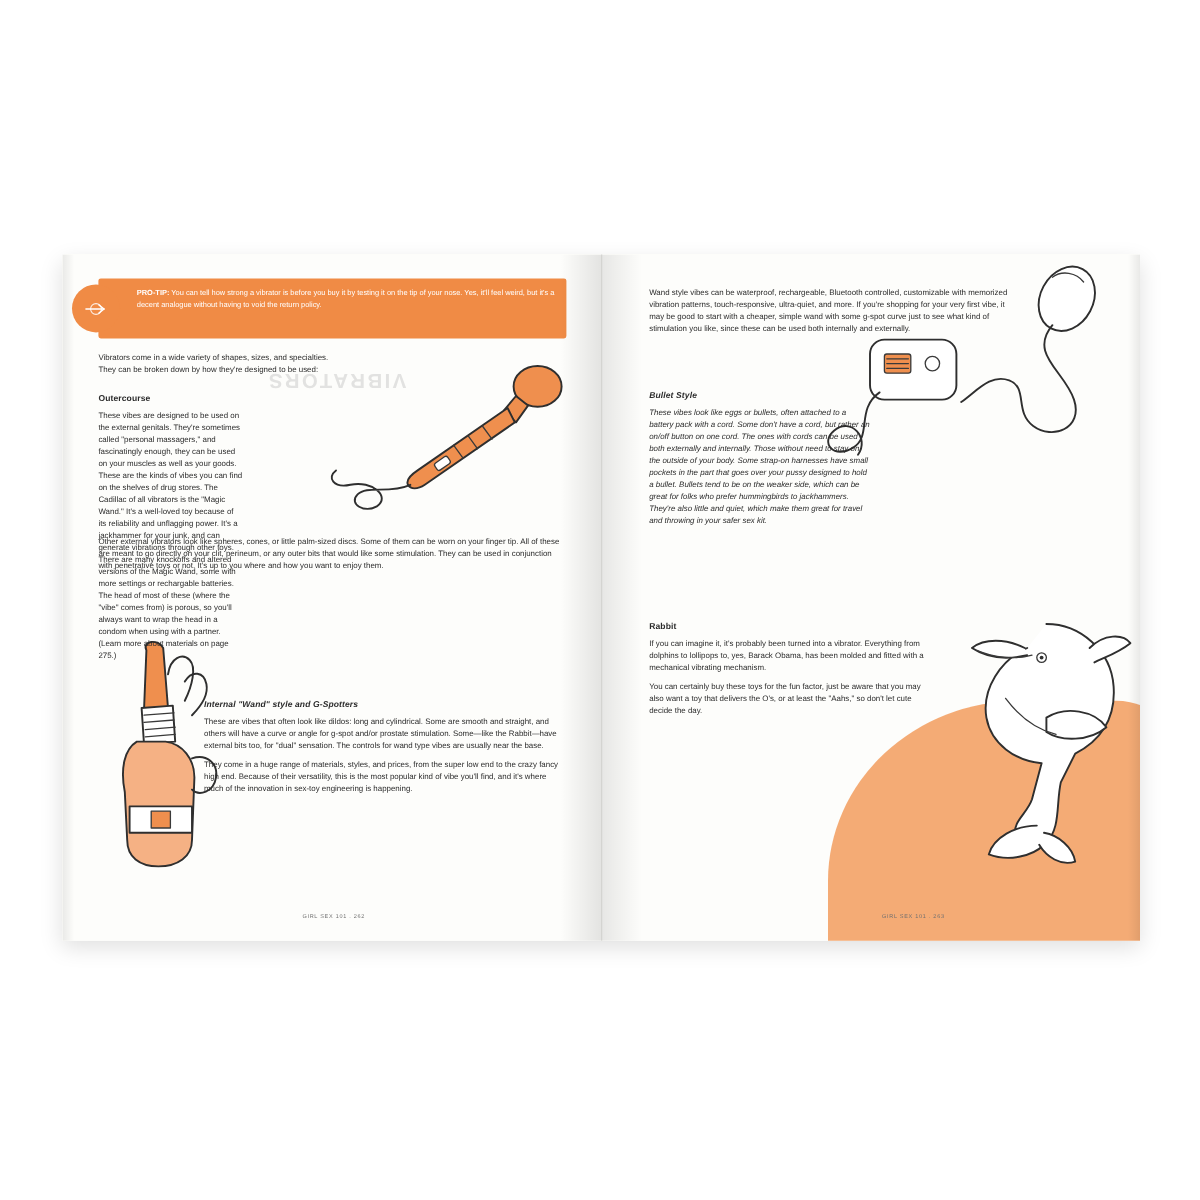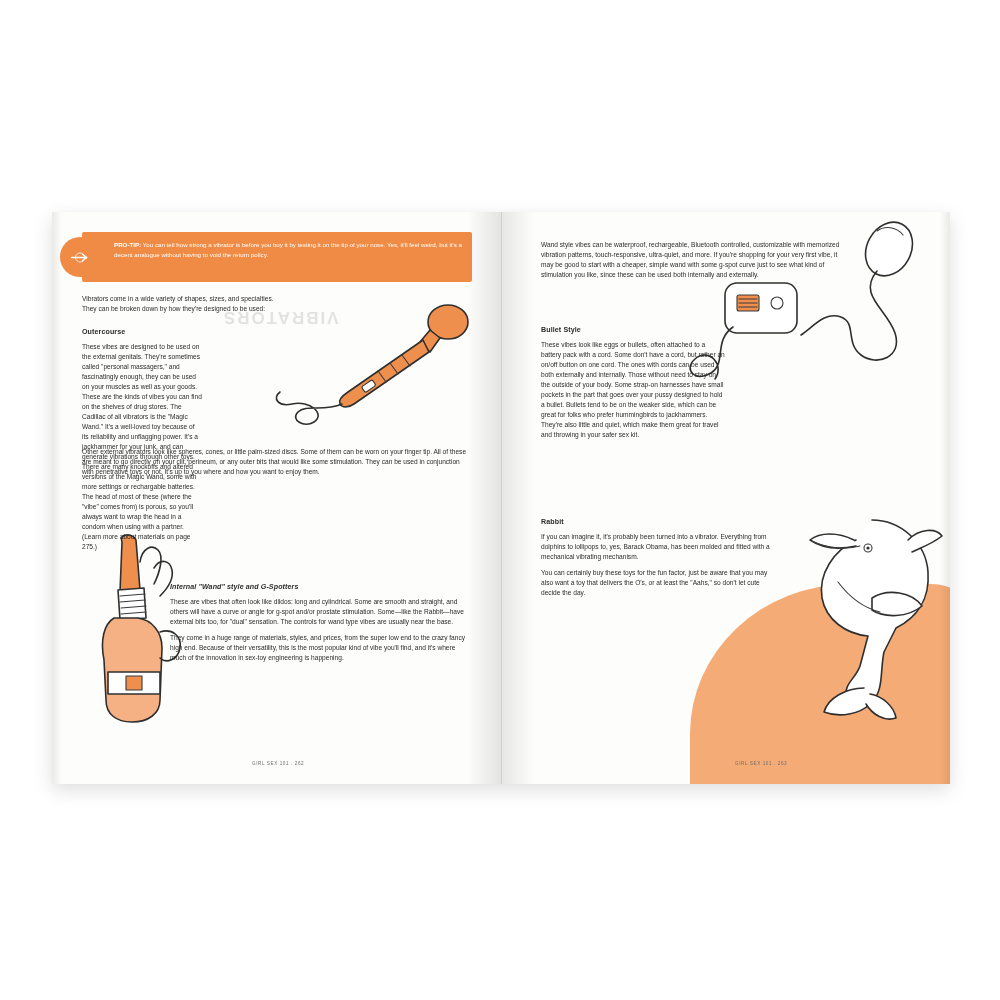--- a/index.html
+++ b/index.html
@@ -320,21 +320,21 @@
           <path d="M94 192 C106 194 118 204 120 216 C108 220 96 212 90 202" class="ink"></path>
 
           <path d="M62 80 C74 96 88 106 104 110" class="ink-thin"></path>
         </svg>
       </div>
 
       <div class="col" style="left:40px; top:28px; width:300px;">
         <p>Wand style vibes can be waterproof, rechargeable, Bluetooth controlled, customizable with memorized vibration patterns, touch-responsive, ultra-quiet, and more. If you're shopping for your very first vibe, it may be good to start with a cheaper, simple wand with some g-spot curve just to see what kind of stimulation you like, since these can be used both internally and externally.</p>
       </div>
 
-      <div class="col" style="left:40px; top:113px; width:185px;">
+      <div class="col" style="left:40px; top:113px; width:185px;font-style:italic;">
         <div class="h3">Bullet Style</div>
         <p>These vibes look like eggs or bullets, often attached to a battery pack with a cord. Some don't have a cord, but rather an on/off button on one cord. The ones with cords can be used both externally and internally. Those without need to stay on the outside of your body. Some strap-on harnesses have small pockets in the part that goes over your pussy designed to hold a bullet. Bullets tend to be on the weaker side, which can be great for folks who prefer hummingbirds to jackhammers. They're also little and quiet, which make them great for travel and throwing in your safer sex kit.</p>
       </div>
 
       <div class="col" style="left:40px; top:305px; width:230px;">
         <div class="h3">Rabbit</div>
         <p>If you can imagine it, it's probably been turned into a vibrator. Everything from dolphins to lollipops to, yes, Barack Obama, has been molded and fitted with a mechanical vibrating mechanism.</p>
         <p>You can certainly buy these toys for the fun factor, just be aware that you may also want a toy that delivers the O's, or at least the "Aahs," so don't let cute decide the day.</p>
       </div>
 

